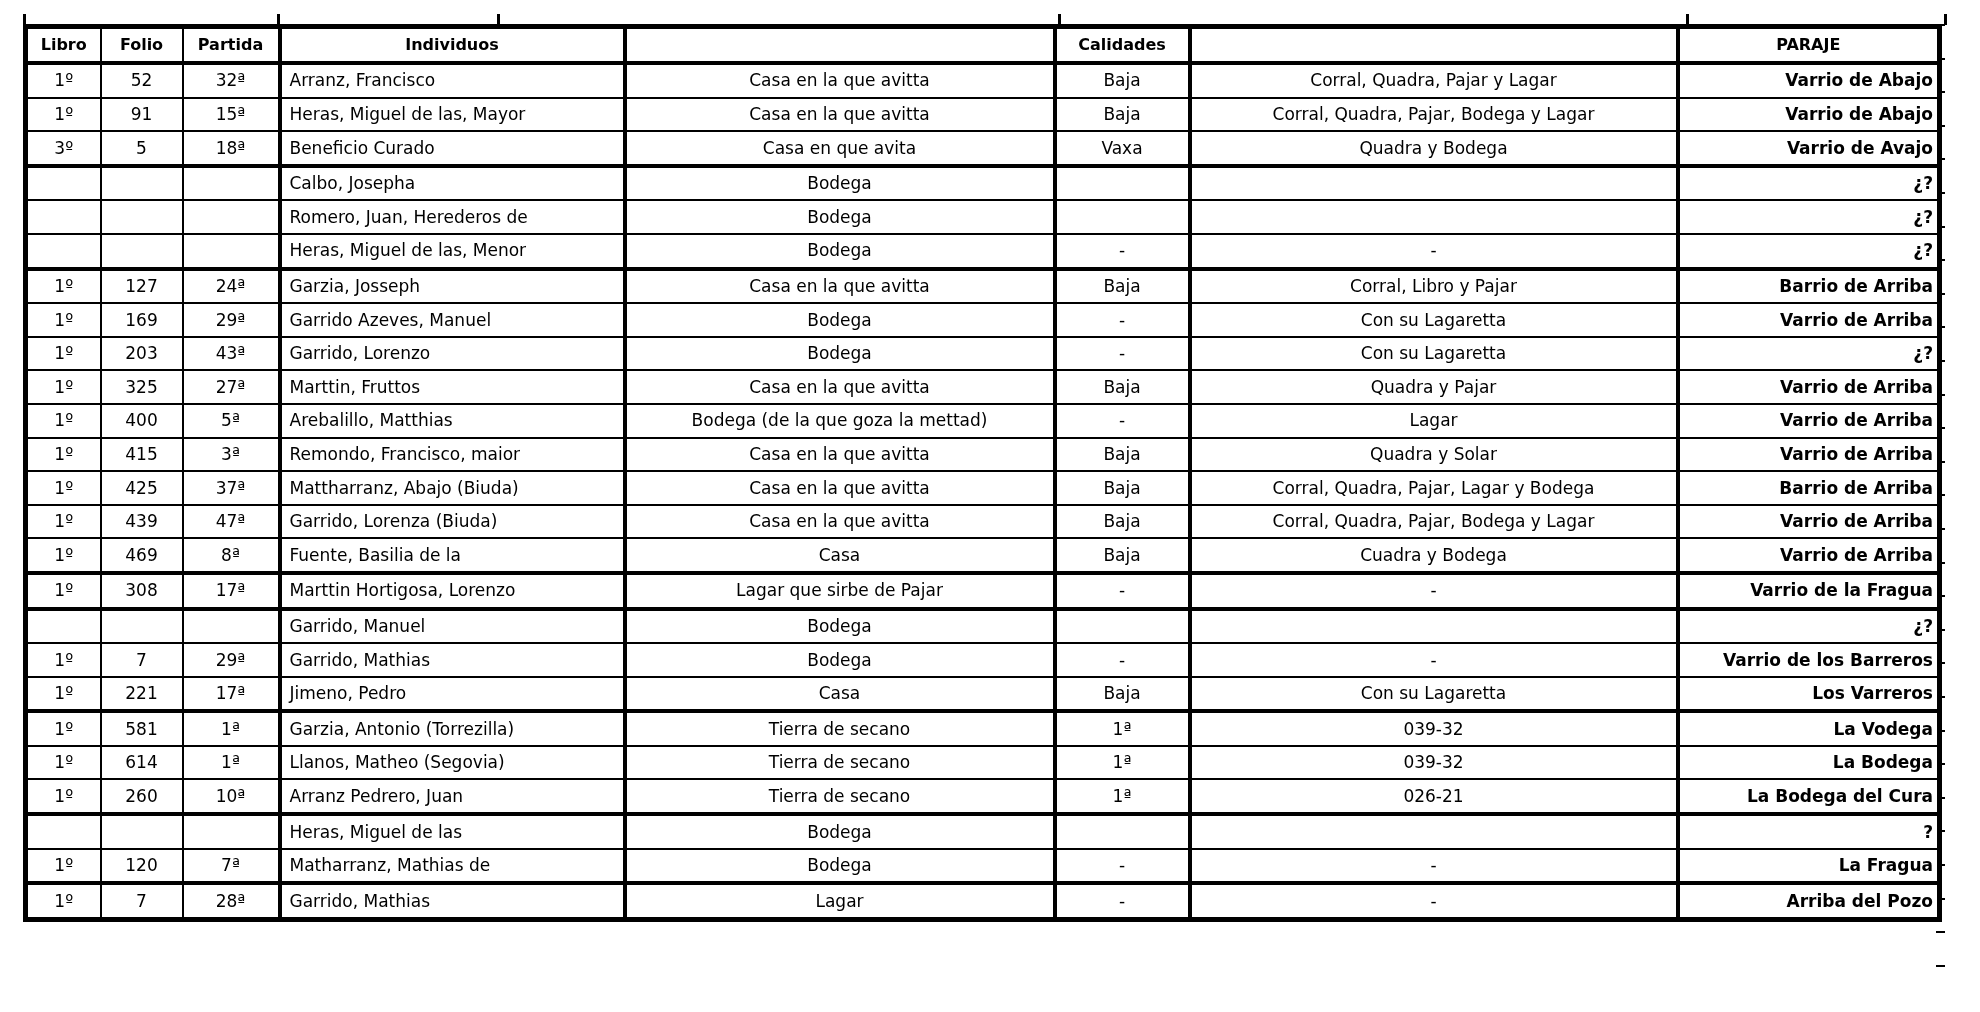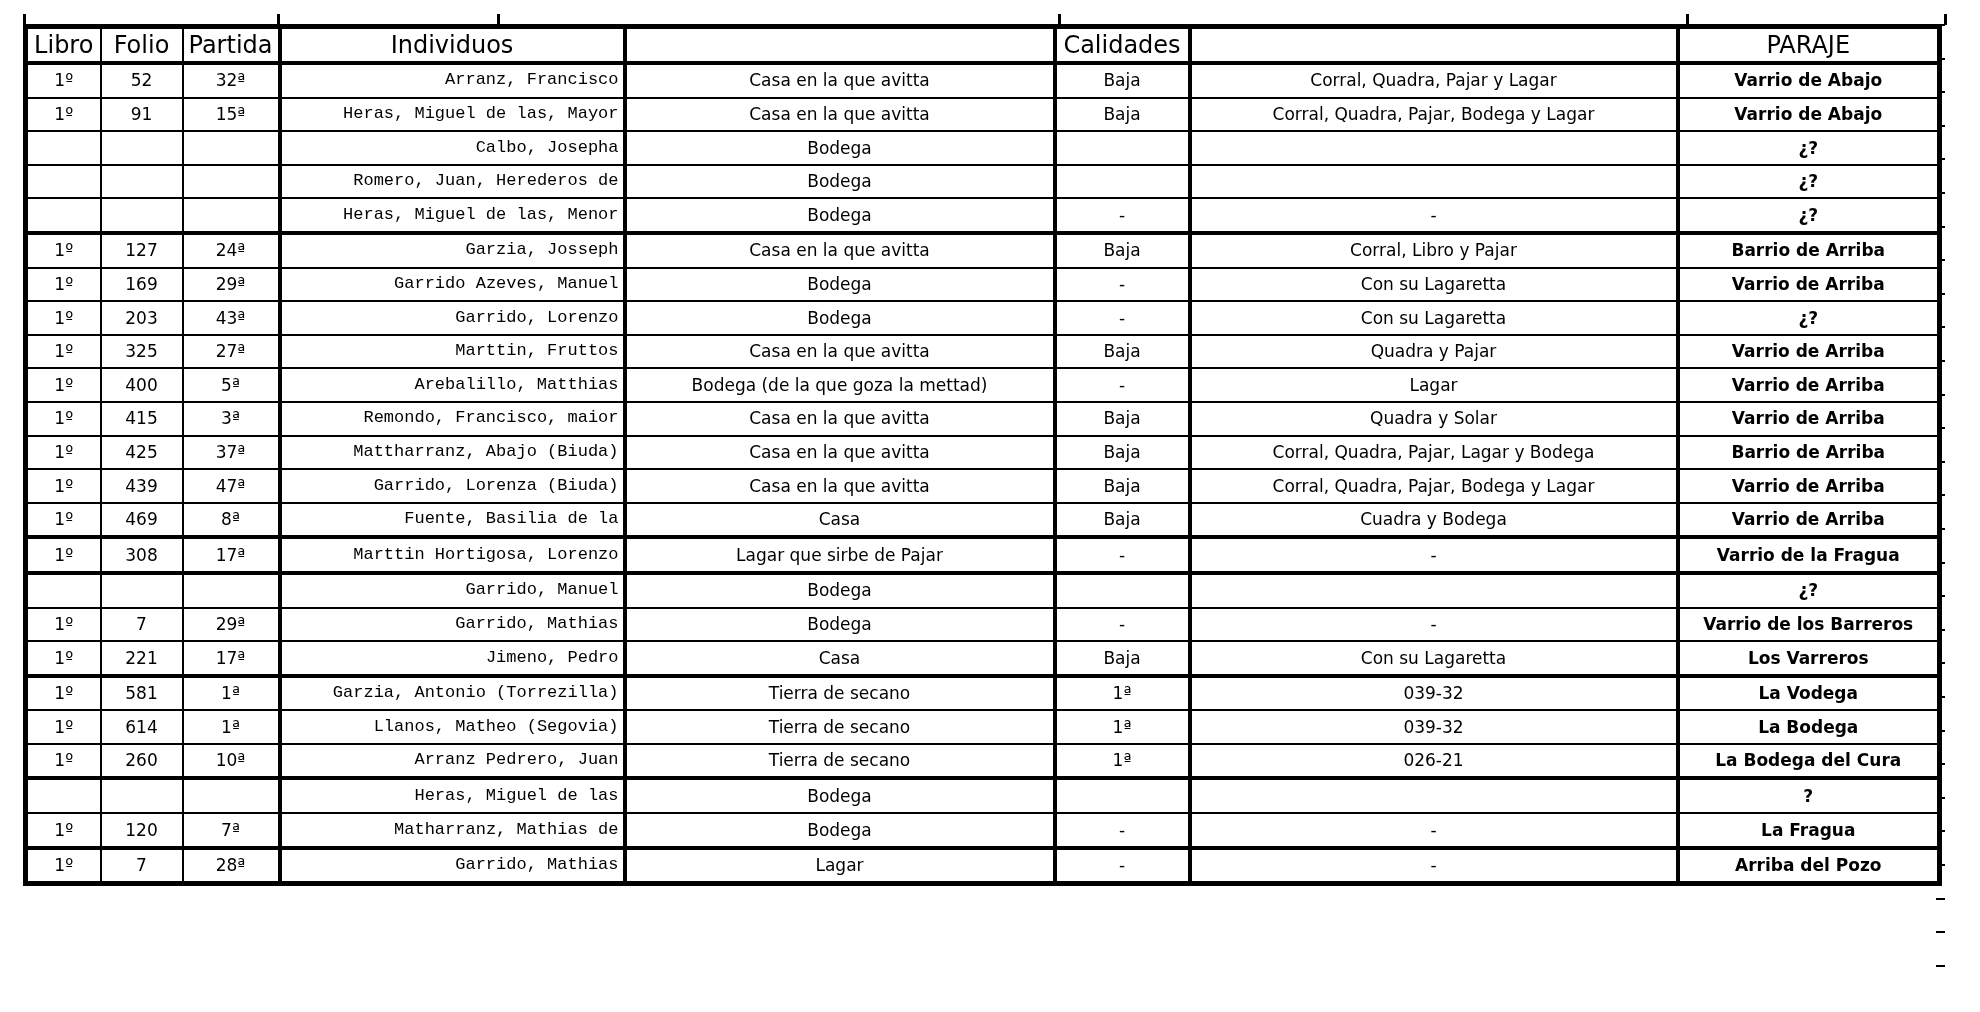--- a/index.html
+++ b/index.html
@@ -27,31 +27,31 @@
     padding: 0 4px;
     text-align: center;
     vertical-align: middle;
     white-space: nowrap;
     overflow: hidden;
     font-size: 17px;
     line-height: 1.1;
   }
   thead th {
     height: 32px;
-    font-weight: 400;
-    font-size: 24px;
+    font-weight: 700;
+    font-size: 16px;
     border-bottom-width: 4px;
   }
   tbody td { height: 31.6px; }
   
   th:nth-child(n+4), td:nth-child(n+4) { border-left-width: 4px; }
   
   tr.group-end td { border-bottom-width: 4px; }
-  td.col-individuo { text-align: right; padding-left: 8px; font-family: Liberation Mono, monospace; }
-  td.col-paraje { font-weight: 700; }
+  td.col-individuo { text-align: left; padding-left: 8px; }
+  td.col-paraje { font-weight: 700; text-align: right; }
   
   .tick {
     position: absolute;
     top: 14px;
     width: 3px;
     height: 11px;
     background: #000;
   }
   
   .right-stubs {
@@ -113,20 +113,30 @@
         <tr>
           <td>1º</td>
           <td>91</td>
           <td>15ª</td>
           <td class="col-individuo">Heras, Miguel de las, Mayor</td>
           <td>Casa en la que avitta</td>
           <td>Baja</td>
           <td>Corral, Quadra, Pajar, Bodega y Lagar</td>
           <td class="col-paraje">Varrio de Abajo</td>
         </tr>
+        <tr class="group-end">
+          <td>3º</td>
+          <td>5</td>
+          <td>18ª</td>
+          <td class="col-individuo">Beneficio Curado</td>
+          <td>Casa en que avita</td>
+          <td>Vaxa</td>
+          <td>Quadra y Bodega</td>
+          <td class="col-paraje">Varrio de Avajo</td>
+        </tr>
         <tr>
           <td></td>
           <td></td>
           <td></td>
           <td class="col-individuo">Calbo, Josepha</td>
           <td>Bodega</td>
           <td></td>
           <td></td>
           <td class="col-paraje">¿?</td>
         </tr>

